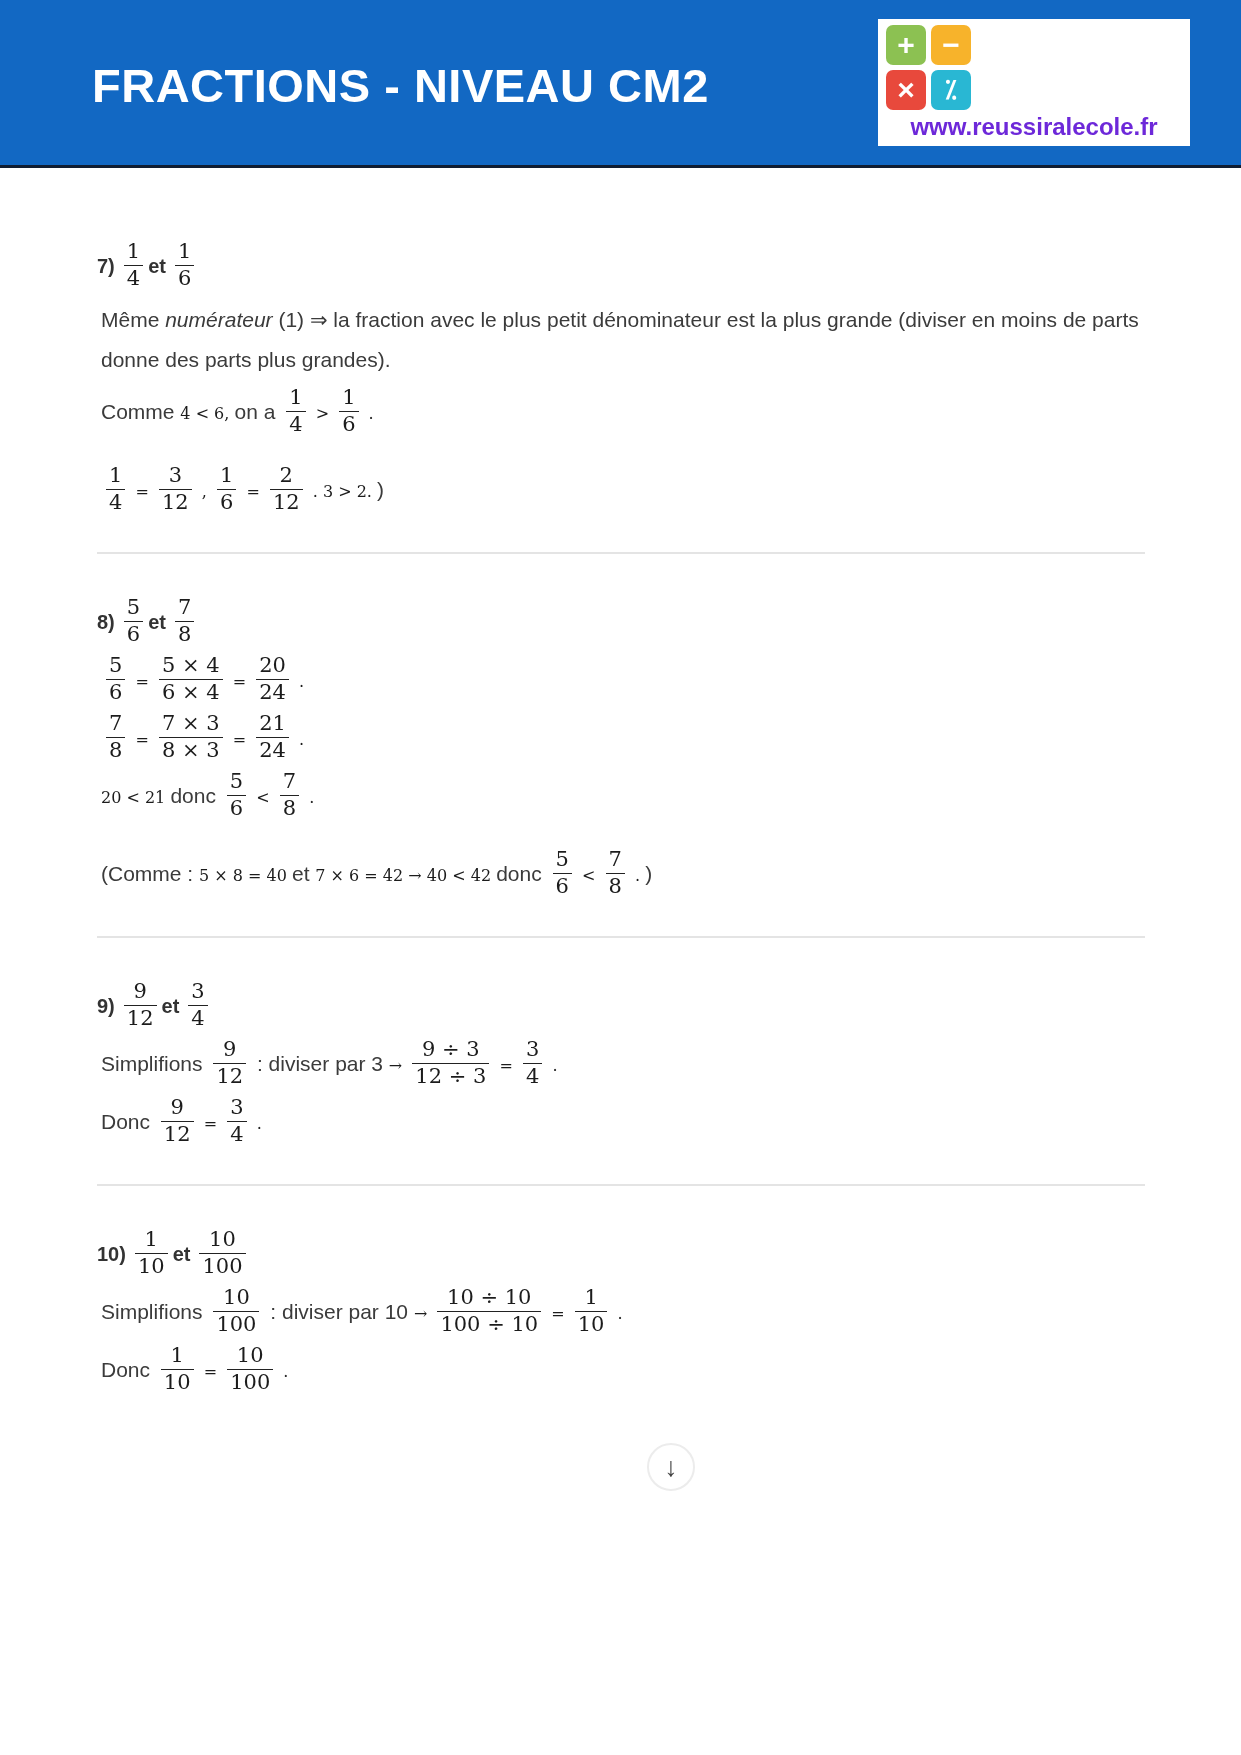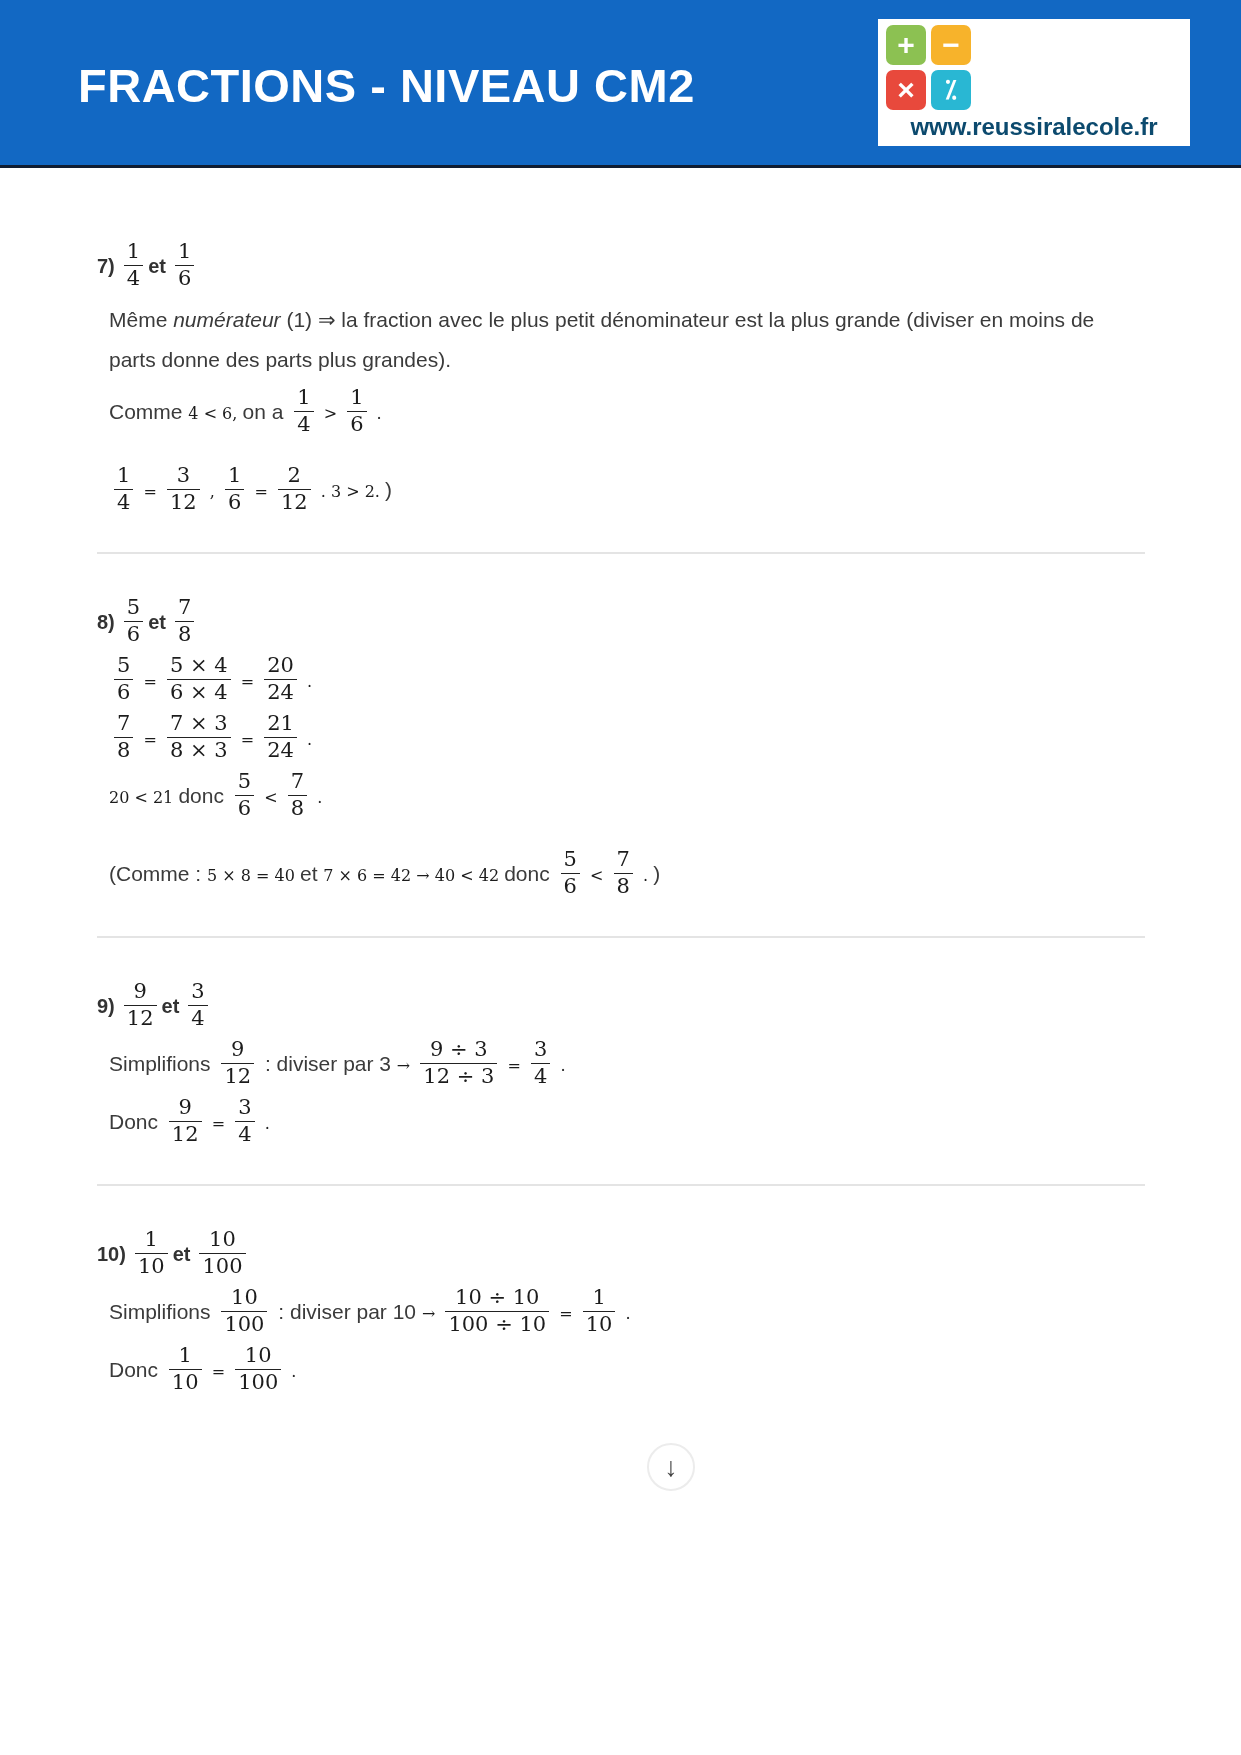--- a/index.html
+++ b/index.html
@@ -7,21 +7,21 @@
     width:1241px;height:1755px;position:relative;background:#ffffff;
     font-family:"Liberation Sans",sans-serif;color:#3b3b3b;
     overflow:hidden;
   }
   
   .hdr{
     position:relative;height:165px;background:#1268c3;
     border-bottom:3px solid #101d31;
   }
   .hdr h1{
-    position:absolute;left:78px;top:85px;transform:translateY(-50%);
+    position:absolute;left:92px;top:85px;transform:translateY(-50%);
     margin:0;color:#ffffff;font-size:47px;font-weight:bold;
     letter-spacing:.5px;white-space:nowrap;
   }
   .logo{
     position:absolute;top:19px;right:51px;width:312px;height:127px;
     background:#ffffff;box-sizing:border-box;padding:5px 8px 4px 8px;
   }
   .logo-top{display:flex;align-items:center;}
   .tiles{
     display:grid;grid-template-columns:40px 40px;grid-template-rows:40px 40px;
@@ -31,26 +31,26 @@
     border-radius:7px;display:flex;align-items:center;justify-content:center;
     color:#ffffff;font-weight:bold;font-size:30px;line-height:1;
   }
   .brand{flex:1 1 auto;text-align:center;padding:0 4px;}
   .brand .bl{
     font-size:23px;font-weight:bold;color:#1d1d1d;letter-spacing:1.5px;
     white-space:nowrap;
   }
   .brand .rule{height:3px;background:#1d1d1d;margin:4px 2px;}
   .site{
-    text-align:center;font-size:24px;font-weight:bold;color:#0c4a6e;
+    text-align:center;font-size:24px;font-weight:bold;color:#6d28d9;
     margin-top:3px;white-space:nowrap;
   }
   
   .content{width:1048px;padding:74px 96px 0 97px;}
-  .line{margin:8px 12px;line-height:40px;font-size:21px;color:#3b3b3b;}
+  .line{margin:8px 4px;line-height:40px;font-size:21px;color:#3b3b3b;}
   .line.heading{margin:0 0 6px 0;}
   .line.gap{margin-top:28px;}
   .b{font-weight:bold;color:#333333;font-size:20px;}
   .line.heading .b{margin-right:4px;}
   .it{font-style:italic;}
   .m{font-family:"DejaVu Serif",serif;color:#1c1c1c;font-size:16px;}
   .fr{
     display:inline-flex;flex-direction:column;align-items:center;
     vertical-align:middle;margin:0 5px;line-height:1.12;
     font-family:"DejaVu Serif",serif;color:#1c1c1c;font-size:21px;

